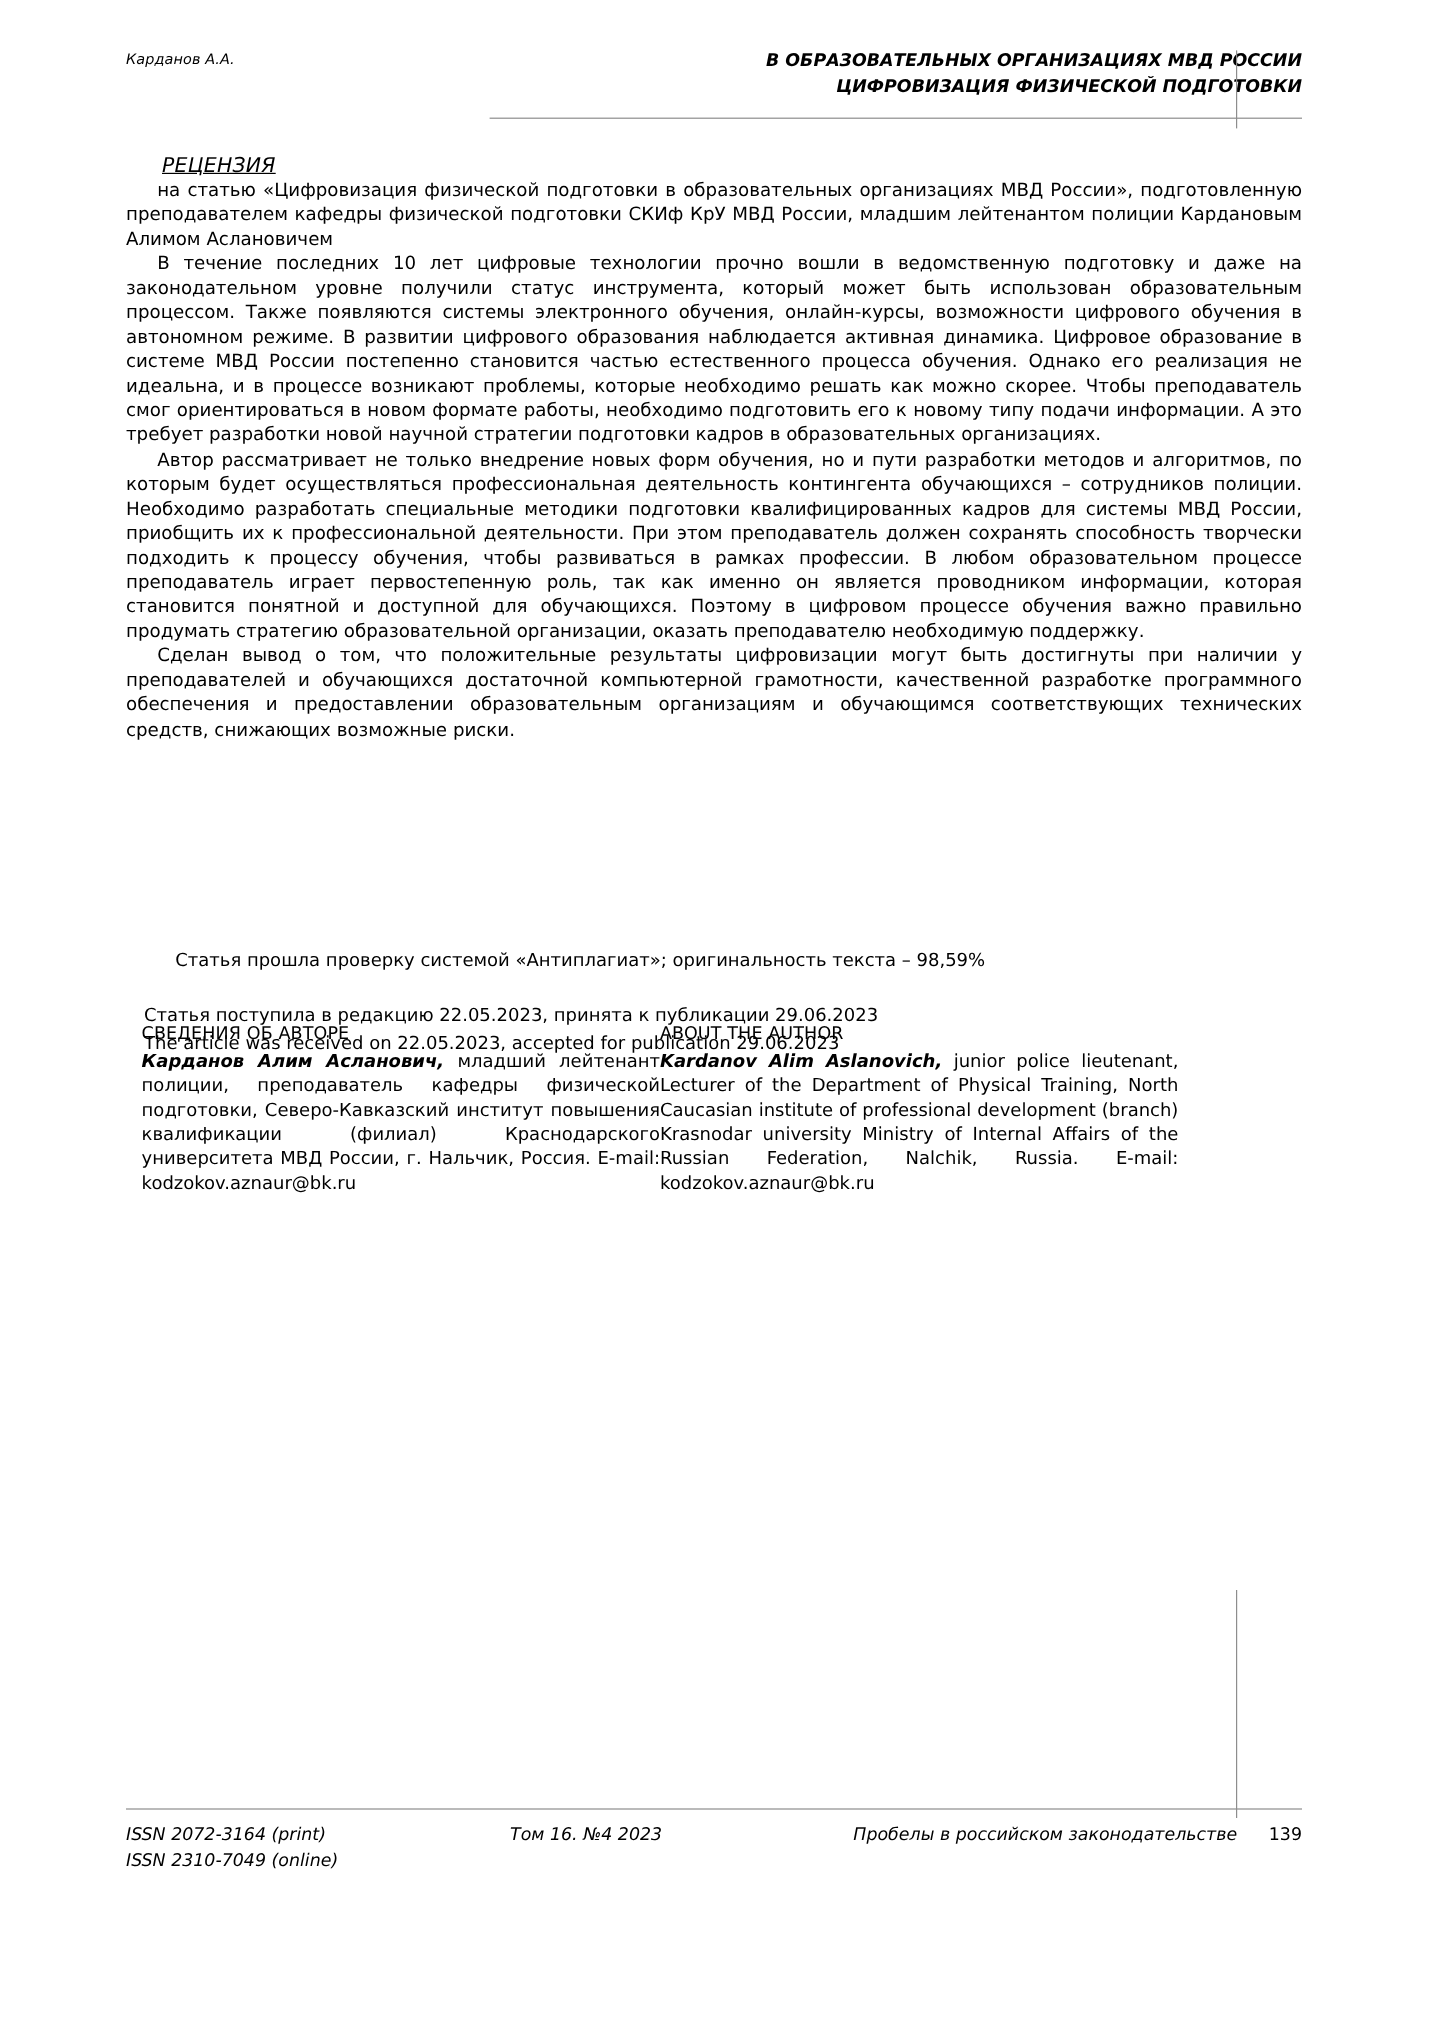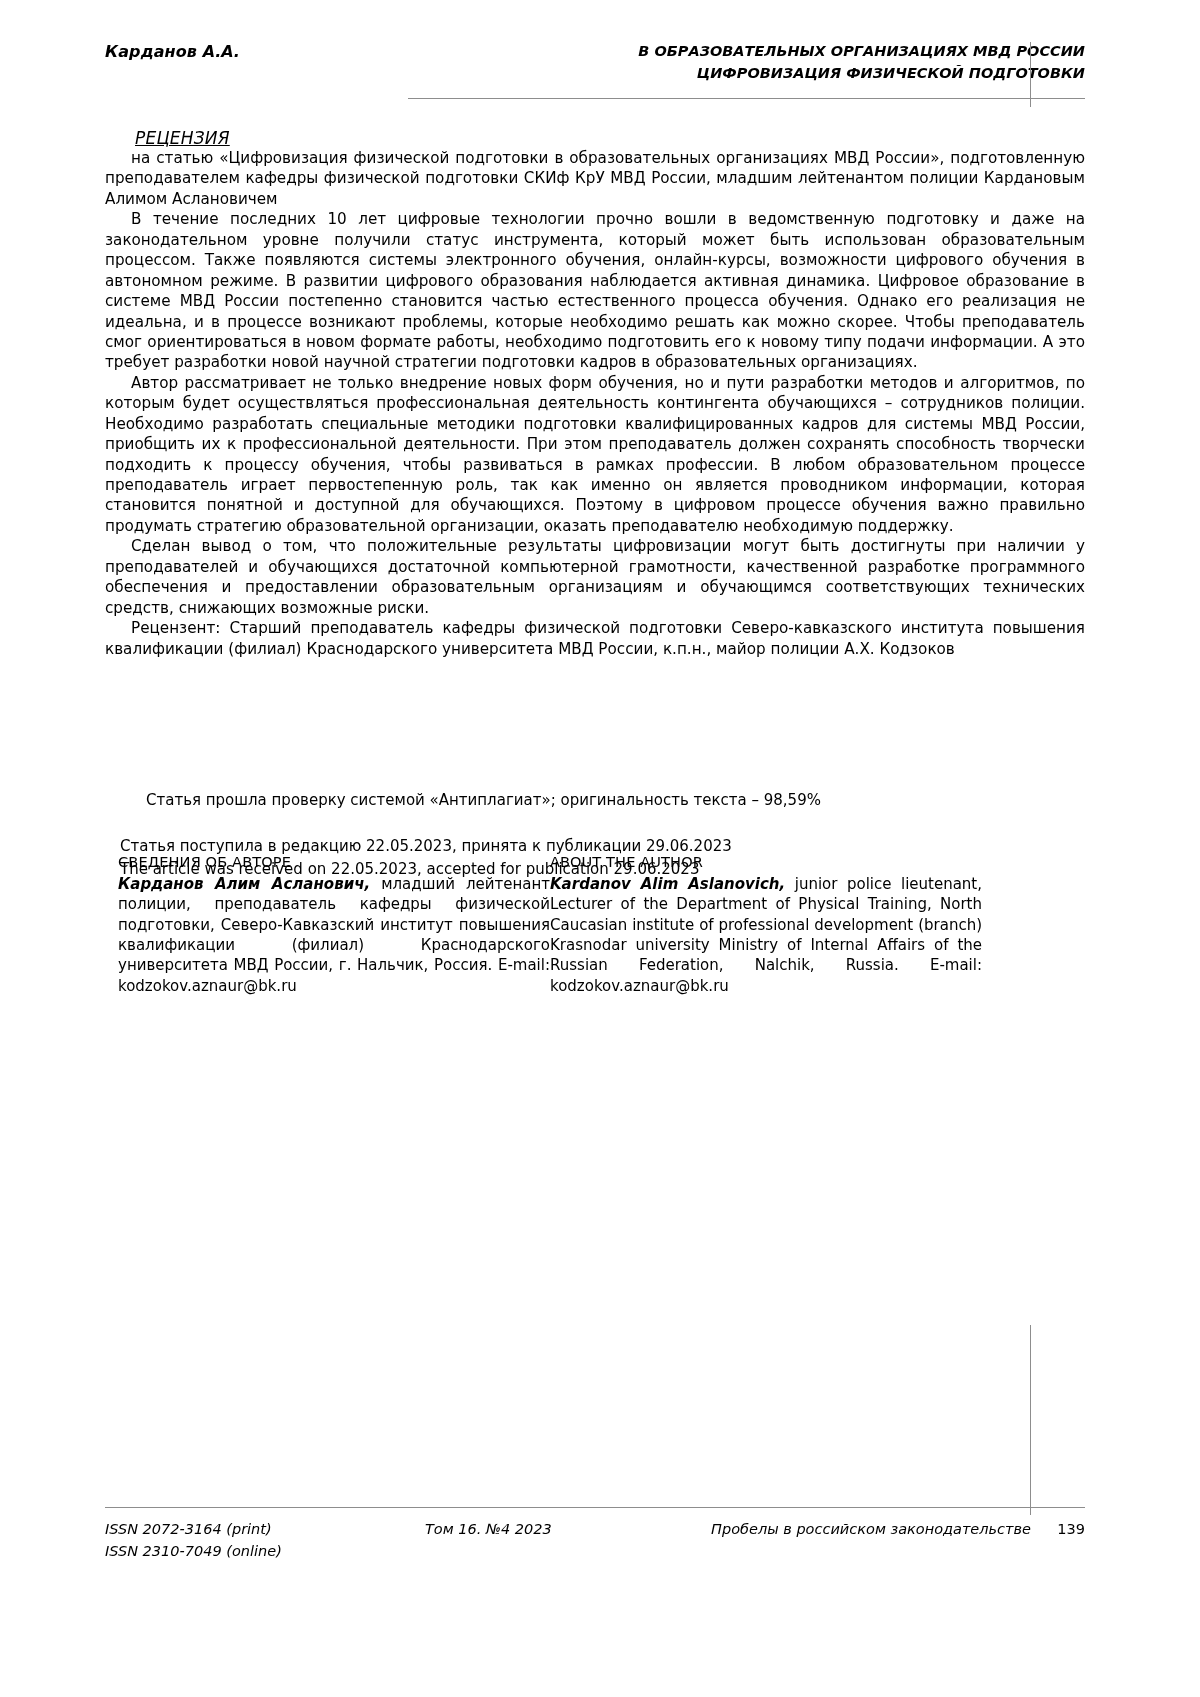--- a/index.html
+++ b/index.html
@@ -26,22 +26,22 @@
   .header {
     position: absolute;
     left: 105px;
     top: 40px;
     width: 980px;
     display: flex;
     justify-content: space-between;
     align-items: flex-start;
   }
   .header-author {
-    font-size: 16px;
-    font-weight: bold;
+    font-size: 12px;
+    font-weight: normal;
     font-style: italic;
     letter-spacing: .1px;
     white-space: nowrap;
     padding-top: 2px;
   }
   .header-title {
     font-size: 14.5px;
     font-weight: bold;
     font-style: italic;
     text-align: right;
@@ -202,21 +202,20 @@
   <div class="header-rule"></div>
   <div class="vrule-top"></div>
   <div class="vrule-bottom"></div>
 
   <div class="content">
     <div class="review-label">РЕЦЕНЗИЯ</div>
     <p class="just">на статью «Цифровизация физической подготовки в образовательных организациях МВД России», подготовленную преподавателем кафедры физической подготовки СКИф КрУ МВД России, младшим лейтенантом полиции Кардановым Алимом Аслановичем</p>
     <p class="just">В течение последних 10 лет цифровые технологии прочно вошли в ведомственную подготовку и даже на законодательном уровне получили статус инструмента, который может быть использован образовательным процессом. Также появляются системы электронного обучения, онлайн-курсы, возможности цифрового обучения в автономном режиме. В развитии цифрового образования наблюдается активная динамика. Цифровое образование в системе МВД России постепенно становится частью естественного процесса обучения. Однако его реализация не идеальна, и в процессе возникают проблемы, которые необходимо решать как можно скорее. Чтобы преподаватель смог ориентироваться в новом формате работы, необходимо подготовить его к новому типу подачи информации. А это требует разработки новой научной стратегии подготовки кадров в образовательных организациях.</p>
     <p class="just">Автор рассматривает не только внедрение новых форм обучения, но и пути разработки методов и алгоритмов, по которым будет осуществляться профессиональная деятельность контингента обучающихся – сотрудников полиции. Необходимо разработать специальные методики подготовки квалифицированных кадров для системы МВД России, приобщить их к профессиональной деятельности. При этом преподаватель должен сохранять способность творчески подходить к процессу обучения, чтобы развиваться в рамках профессии. В любом образовательном процессе преподаватель играет первостепенную роль, так как именно он является проводником информации, которая становится понятной и доступной для обучающихся. Поэтому в цифровом процессе обучения важно правильно продумать стратегию образовательной организации, оказать преподавателю необходимую поддержку.</p>
     <p class="just">Сделан вывод о том, что положительные результаты цифровизации могут быть достигнуты при наличии у преподавателей и обучающихся достаточной компьютерной грамотности, качественной разработке программного обеспечения и предоставлении образовательным организациям и обучающимся соответствующих технических средств, снижающих возможные риски.</p>
-    <p class="just">Рецензент: Старший преподаватель кафедры физической подготовки Северо-кавказского института повышения квалификации (филиал) Краснодарского университета МВД России, к.п.н., майор полиции А.Х. Кодзоков</p>
   </div>
 
   <div class="plag">Статья прошла проверку системой «Антиплагиат»; оригинальность текста – 98,59%</div>
 
   <div class="dates">
     <div>Статья поступила в редакцию 22.05.2023, принята к публикации 29.06.2023</div>
     <div>The article was received on 22.05.2023, accepted for publication 29.06.2023</div>
   </div>
 
   <div class="authorblock">

